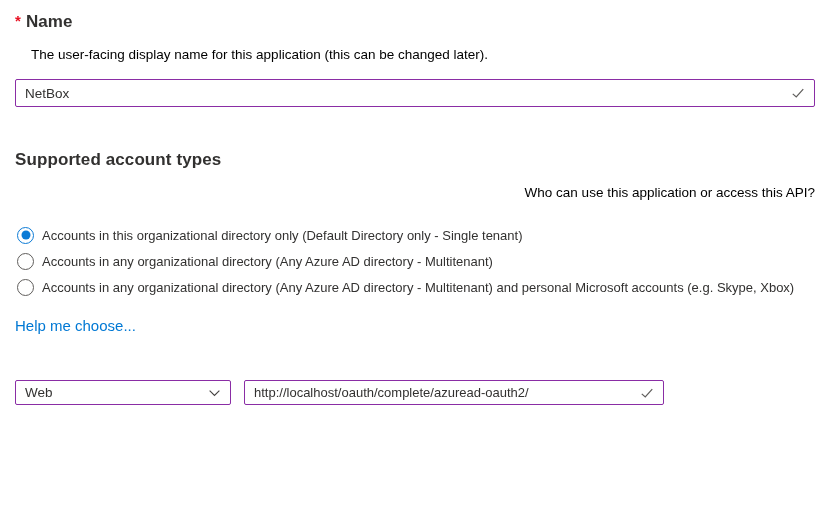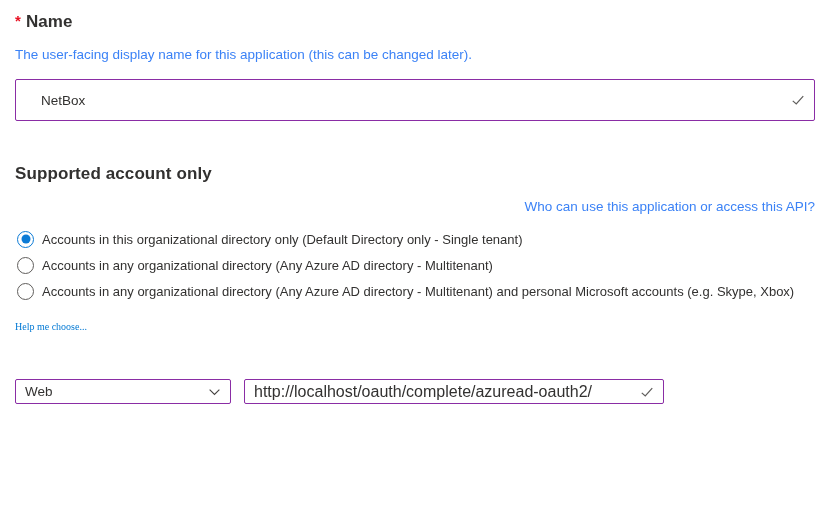--- a/index.html
+++ b/index.html
@@ -21,34 +21,34 @@
   }
   .required-star {
     color: #e81123;
     font-size: 15px;
     margin-right: 5px;
     vertical-align: 1px;
   }
   p.section-desc {
     font-size: 13.5px;
     line-height: 19px;
-    color: #3b82f6;
+    color: #000000;
     margin-top: 12px;
+    margin-left: 16px;
   }
 
   
   .name-input-wrap {
     position: relative;
     margin-top: 15px;
     width: 800px;
-    height: 42px;
+    height: 28px;
     border: 1px solid #8a2da5;
     border-radius: 2px;
     background: #fff;
-    padding-left: 16px;
   }
   .name-input-wrap input {
     width: 100%; height: 100%;
     border: none; outline: none;
     padding: 0 28px 0 9px;
     font-size: 13.5px;
     font-family: inherit;
     color: #323130;
     background: transparent;
   }
@@ -56,21 +56,21 @@
     position: absolute;
     right: 9px; top: 50%;
     transform: translateY(-50%);
     width: 14px; height: 14px;
     display: block;
   }
 
   
   .account-section { margin-top: 42px; }
   .question { margin-top: 18px; text-align: right; }
-  .radio-group { margin-top: 10px; }
+  .radio-group { margin-top: 20px; }
   .radio-row {
     display: flex;
     align-items: center;
     height: 26px;
     cursor: pointer;
   }
   .radio-circle {
     flex: 0 0 auto;
     width: 17px; height: 17px;
     border: 1px solid #605e5c;
@@ -91,25 +91,24 @@
     background: #0c7bd6;
   }
   .radio-label {
     font-size: 13px;
     color: #323130;
     white-space: nowrap;
   }
   .help-link {
     display: inline-block;
     margin-top: 17px;
-    font-size: 10px;
+    font-size: 15px;
     color: #0078d4;
     text-decoration: none;
     cursor: pointer;
-    font-family: Liberation Serif, serif;
   }
 
   
   .redirect-section { margin-top: 45px; }
   .redirect-desc { max-width: 802px; margin-top: 13px; }
   .uri-row {
     margin-top: 17px;
     display: flex;
     align-items: center;
   }
@@ -140,21 +139,21 @@
     margin-left: 13px;
     width: 420px; height: 25px;
     border: 1px solid #8a2da5;
     border-radius: 2px;
     background: #fff;
   }
   .uri-input-wrap input {
     width: 100%; height: 100%;
     border: none; outline: none;
     padding: 0 28px 0 9px;
-    font-size: 16px;
+    font-size: 13px;
     font-family: inherit;
     color: #323130;
     background: transparent;
   }
 </style>
 </head>
 <body>
 
 <div class="page">
 
@@ -163,21 +162,21 @@
     <p class="section-desc">The user-facing display name for this application (this can be changed later).</p>
     <div class="name-input-wrap">
       <input type="text" value="NetBox" style="">
       <svg class="check-icon" viewBox="0 0 16 16" aria-hidden="true">
         <path d="M2 9 L6 12.5 L14 3.5" stroke="#605e5c" stroke-width="1.4" fill="none"></path>
       </svg>
     </div>
   </section>
 
   <section class="account-section">
-    <h2 class="section-title">Supported account only</h2>
+    <h2 class="section-title">Supported account types</h2>
     <p class="section-desc question">Who can use this application or access this API?</p>
 
     <div class="radio-group">
       <div class="radio-row selected">
         <span class="radio-circle"></span>
         <span class="radio-label">Accounts in this organizational directory only (Default Directory only - Single tenant)</span>
       </div>
       <div class="radio-row">
         <span class="radio-circle"></span>
         <span class="radio-label">Accounts in any organizational directory (Any Azure AD directory - Multitenant)</span>

